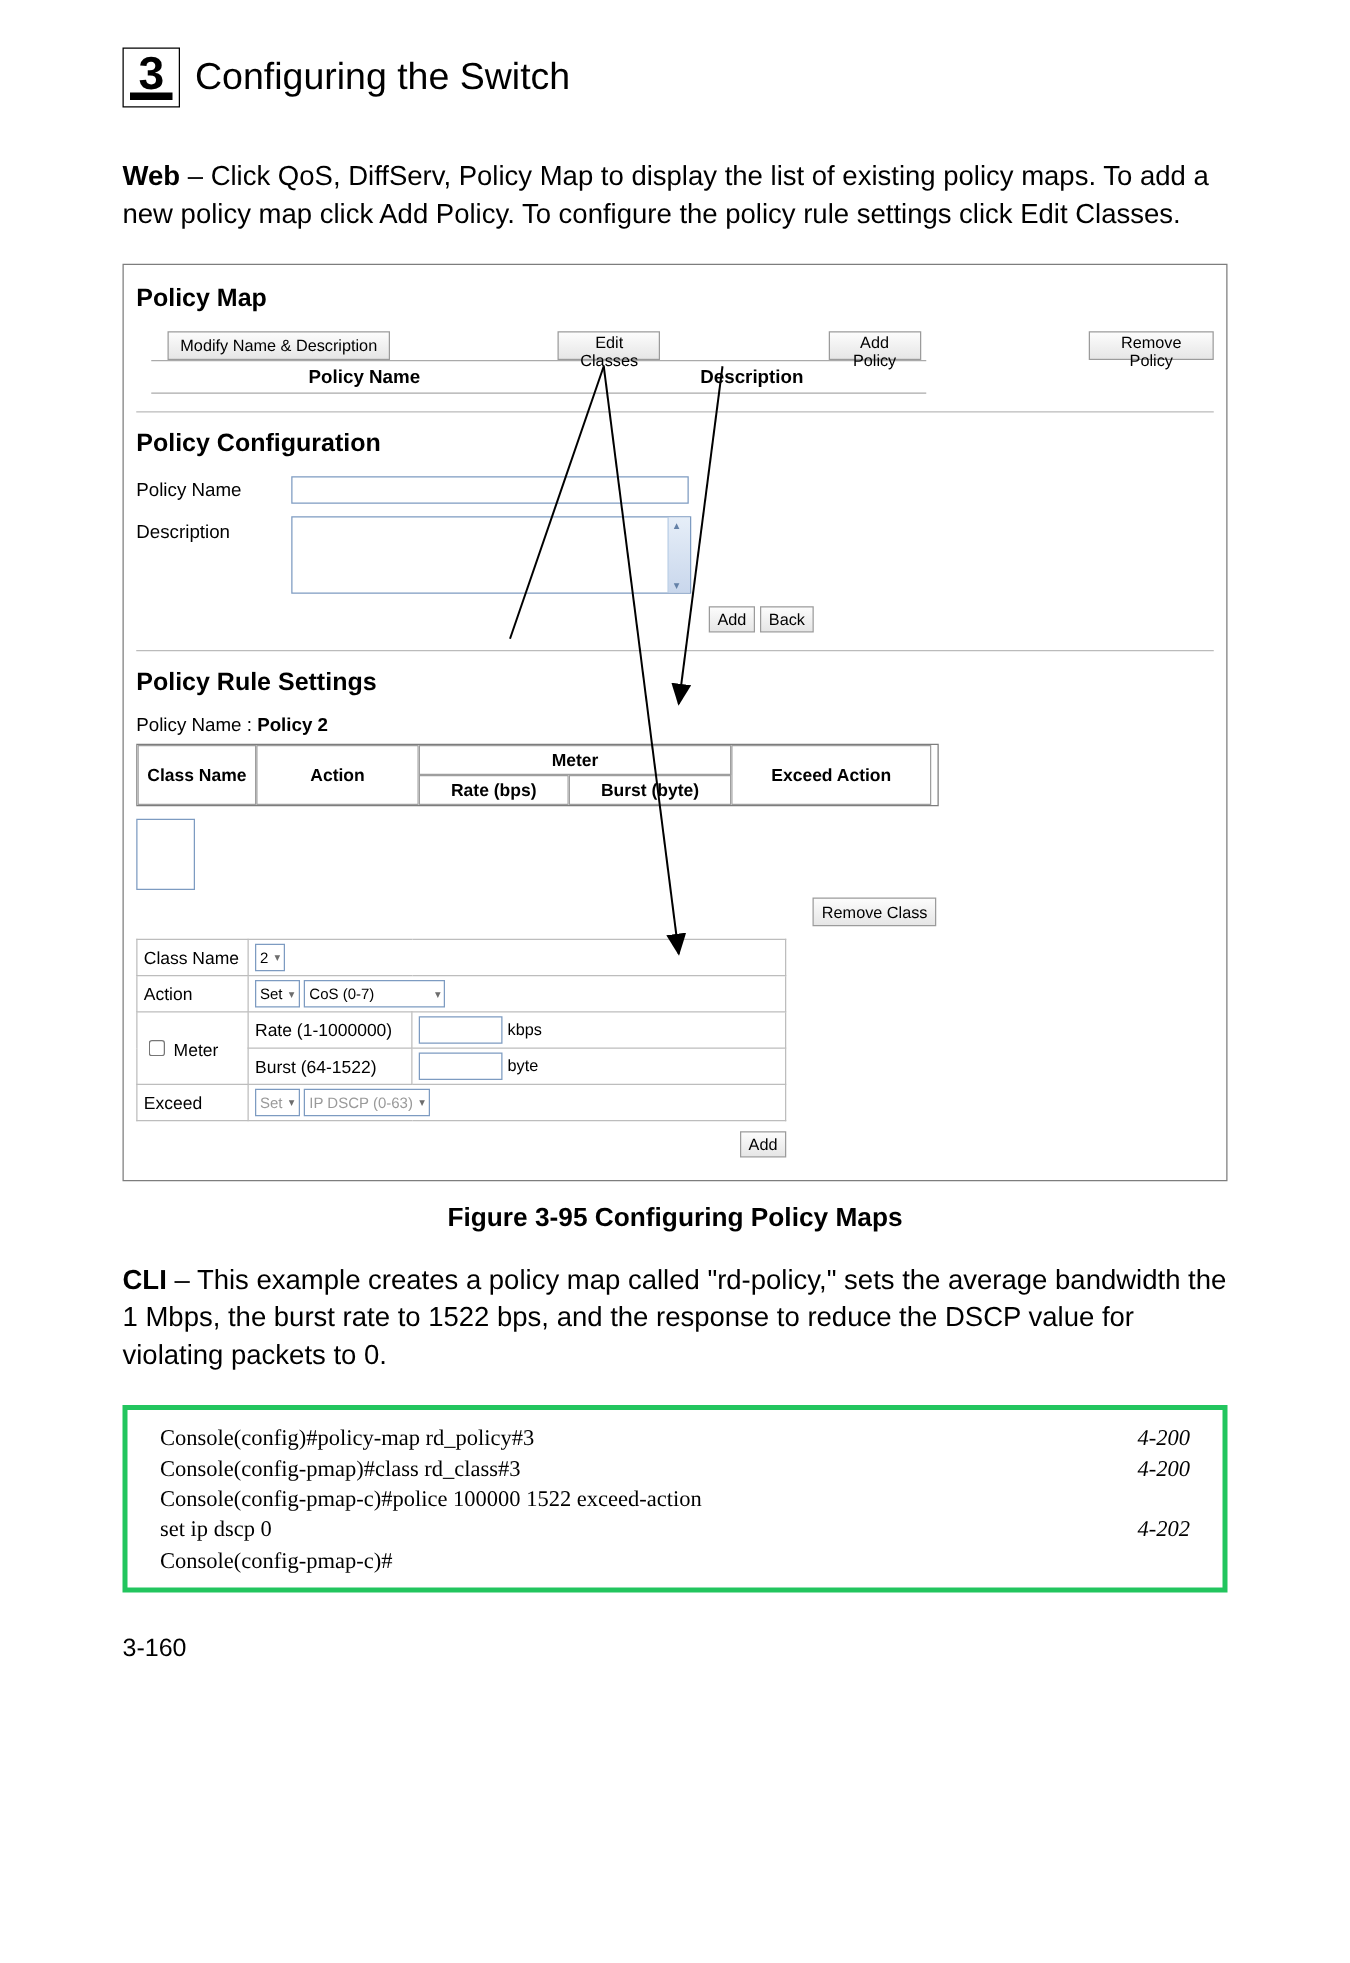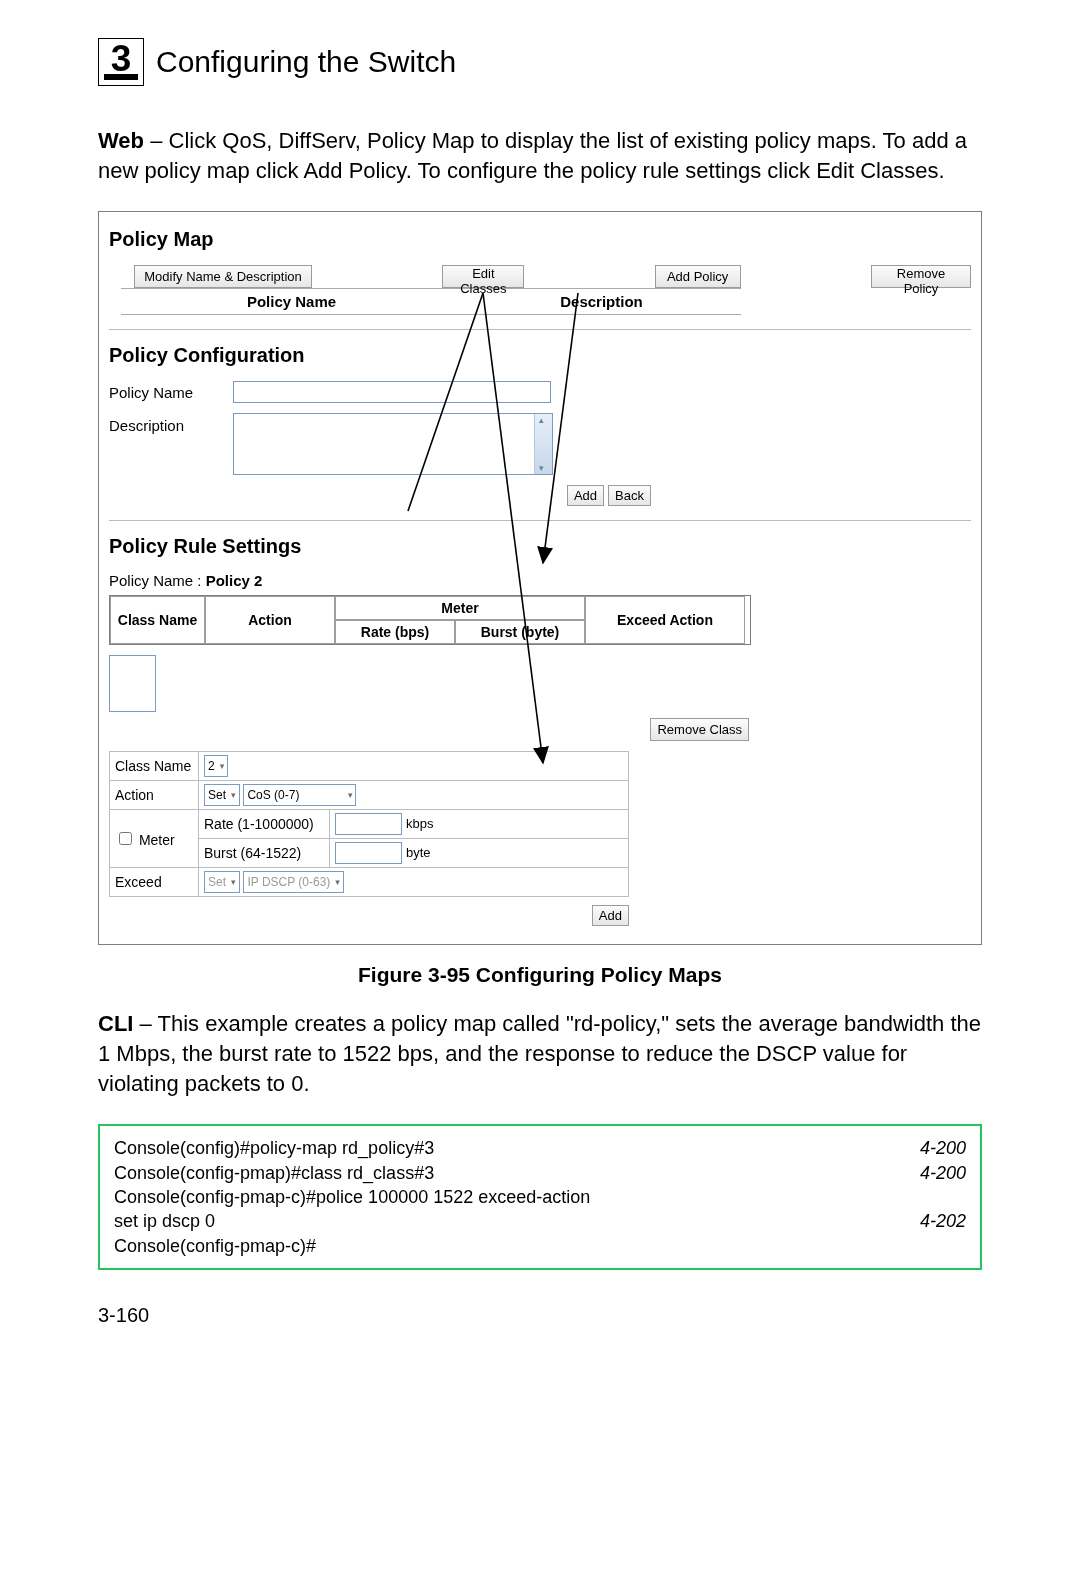--- a/index.html
+++ b/index.html
@@ -127,23 +127,23 @@
     .numbox { border:1px solid #7d9bc1; height:20px; width:65px; display:inline-block; vertical-align:middle;}
     .unit { margin-left:4px; font-size:13px;}
     .add-row2 { width:520px; display:flex; justify-content:flex-end; margin-top:8px; }
 
     
     .fig-wrapper { position:relative; }
     .arrows { position:absolute; top:0; left:0; pointer-events:none; }
 
     .fig-caption { text-align:center; font-weight:bold; font-size:21px; margin-bottom:22px; }
     .cli-box {
-      border:2px solid #22c55e;
-      padding:10px 14px;
-      font-family:Liberation Sans, sans-serif;
+      border:4px solid #22c55e;
+      padding:10px 26px;
+      font-family:Liberation Serif, serif;
       font-size:18px;
       line-height:1.35;
     }
     .cli-row { display:flex; justify-content:space-between; }
     .ref { font-style:italic; }
     .page-num { margin-top:34px; font-size:20px; }
   </style>
 </head>
 <body>
 
@@ -161,21 +161,21 @@
     <b>Web</b><span> – Click QoS, DiffServ, Policy Map to display the list of existing policy maps. To add a new policy map click Add Policy. To configure the policy rule settings click Edit Classes.</span>
   </p>
 
   <div class="fig-wrapper">
   <div class="figure">
 
     <div class="sec-title">Policy Map</div>
     <div class="pm-buttons">
       <button class="btn" style="width:178px">Modify Name &amp; Description</button>
       <button class="btn" style="width:82px">Edit Classes</button>
-      <button class="btn" style="width:86px">Add Policy</button>
+      <button class="btn" style="width:74px">Add Policy</button>
       <button class="btn" style="width:100px">Remove Policy</button>
     </div>
     <div class="pm-headers">
       <div>Policy Name</div>
       <div>Description</div>
     </div>
 
     <hr class="hr">
 
     <div class="sec-title">Policy Configuration</div>

